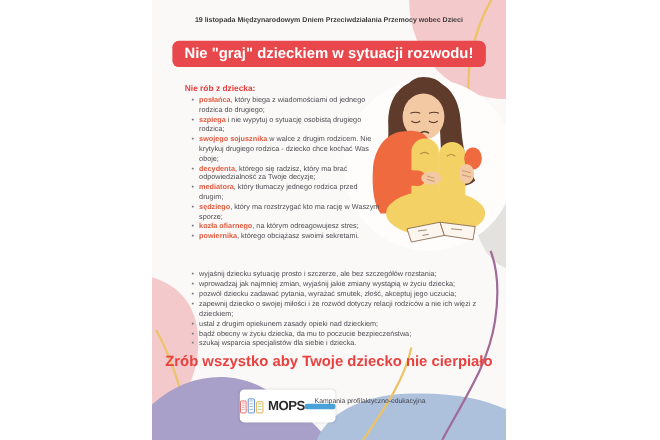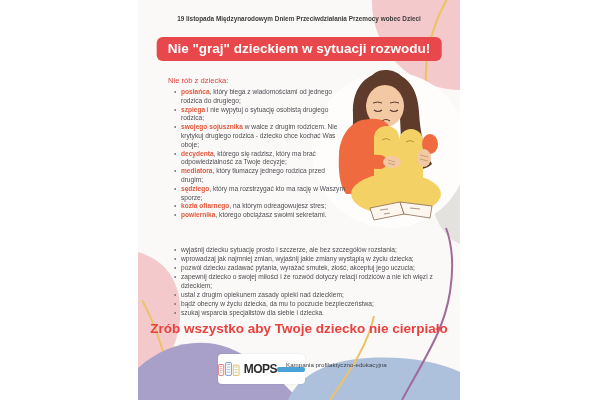--- a/index.html
+++ b/index.html
@@ -5,21 +5,21 @@
   html,body{margin:0;padding:0;background:#ffffff;width:600px;height:400px;overflow:hidden;}
   *{box-sizing:border-box;}
   .stage{position:relative;width:600px;height:400px;background:#ffffff;font-family:"Liberation Sans",sans-serif;}
   .poster{position:absolute;left:138px;top:0;width:322px;height:400px;background:#fbf9f7;overflow:hidden;}
   .decor,.girl{position:absolute;pointer-events:none;}
   .decor{left:0;top:0;}
   .girl{left:162px;top:58px;}
   .top-note{position:absolute;top:15px;left:0;width:100%;text-align:center;font-size:6.4px;font-weight:bold;color:#3c3c3c;}
   .banner{position:absolute;top:37px;left:50%;transform:translateX(-50%);background:#e8474b;color:#ffffff;
           font-size:13.5px;font-weight:bold;padding:4px 11px 5px;border-radius:6px;white-space:nowrap;}
-  .sec-head{position:absolute;left:30px;color:#e73d3f;font-size:7.6px;font-weight:normal;}
+  .sec-head{position:absolute;left:30px;color:#e73d3f;font-size:7.6px;font-weight:bold;}
   .s1-head{top:76px;}
   .s2-head{top:231px;}
   ul.list{position:absolute;margin:0;padding:0;list-style:none;color:#4e4d53;}
   ul.list li{position:relative;padding-left:7px;}
   ul.list li::before{content:"\2022";position:absolute;left:0;top:0;color:#77767c;}
   .list1{left:36px;top:88px;width:172px;font-size:6.6px;line-height:8.8px;}
   .list2{left:36px;top:245px;width:272px;font-size:6.6px;line-height:9px;}
   .kw{color:#e2593f;font-weight:bold;}
   .bottom-head{position:absolute;top:321px;left:0;width:100%;text-align:center;color:#e8413f;font-size:13.5px;font-weight:bold;}
   .logo-box{position:absolute;left:80px;top:354px;width:87px;height:30px;background:#ffffff;border-radius:4px;

